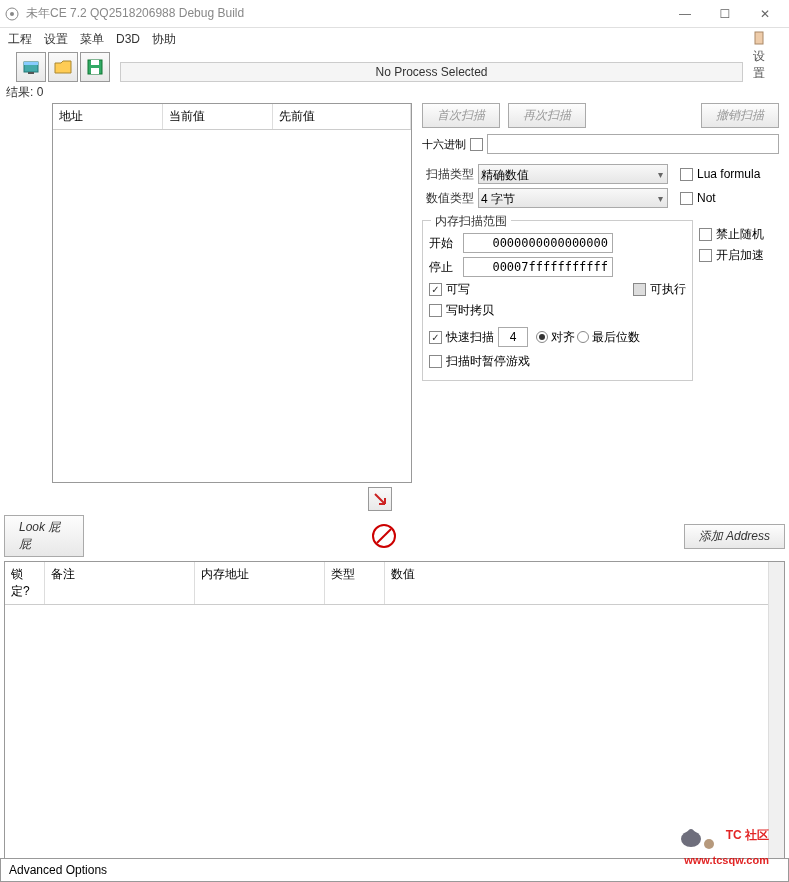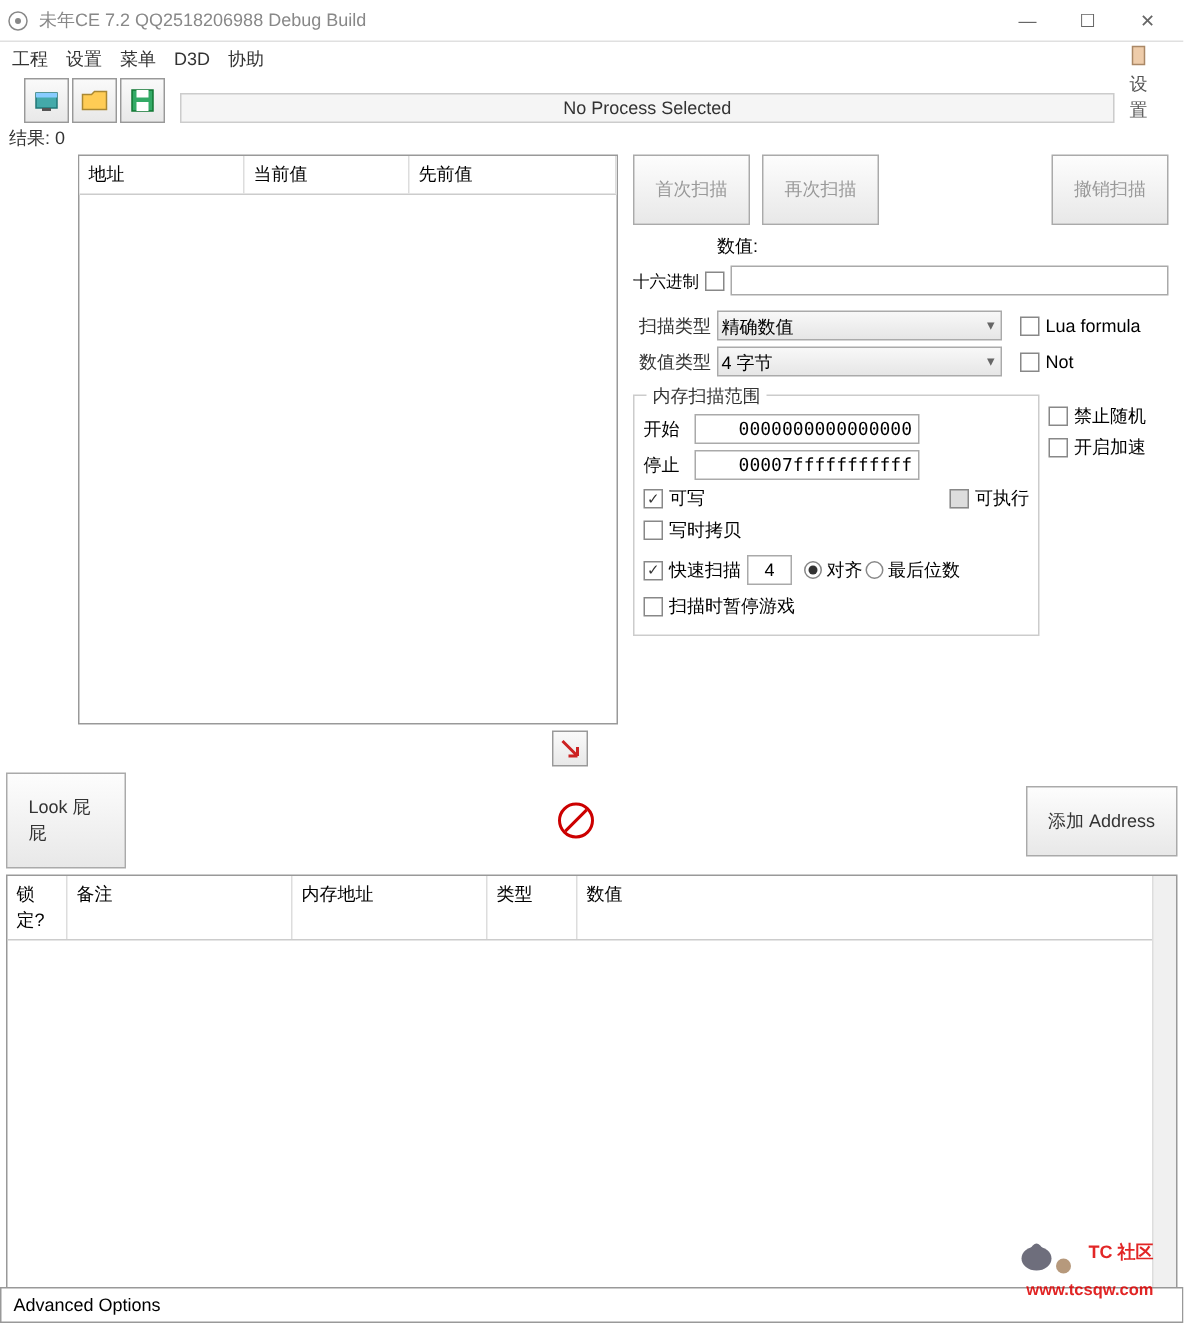--- a/index.html
+++ b/index.html
@@ -16,21 +16,21 @@
 .process-bar { flex: 1; height: 20px; border: 1px solid #ccc; background: #f5f5f5; margin: 0 4px 0 8px; text-align: center; line-height: 18px; color: #333; }
 .settings-icon { width: 20px; text-align:center; font-size:10px; color:#555; margin-right:4px;}
 .results-label { padding: 2px 6px; color: #333; }
 .main-area { display: flex; padding: 0 4px; gap: 4px; margin-left: 48px; }
 .results-panel { width: 360px; border: 1px solid #999; height: 380px; display:flex; flex-direction:column;}
 .results-header { display: flex; background: #fff; border-bottom: 1px solid #ccc; }
 .results-header > div { padding: 4px 6px; border-right: 1px solid #ddd; }
 .results-body{flex:1;}
 .scan-panel { flex: 1; padding: 0 6px; }
 .scan-buttons { display: flex; gap: 8px; margin-bottom: 6px; }
-.btn { border: 1px solid #aaa; background: linear-gradient(#fdfdfd,#e8e8e8); padding: 14px 14px; cursor: pointer; color:#333; }
+.btn { border: 1px solid #aaa; background: linear-gradient(#fdfdfd,#e8e8e8); padding: 3px 14px; cursor: pointer; color:#333;font-style:italic; }
 .btn.disabled { color: #999; }
 .scan-buttons .spacer { flex: 1; }
 .field-row { display: flex; align-items: center; margin: 4px 0; gap: 4px; }
 .field-label { min-width: 52px; text-align: right; color: #333; }
 .text-input { border: 1px solid #aaa; background: #fff; padding: 2px 4px; height: 20px; }
 .checkbox { width: 13px; height: 13px; border: 1px solid #888; background: #fff; display:inline-flex; align-items:center; justify-content:center;}
 .checkbox.checked::after { content:"✓"; font-size:10px; color:#333; }
 .dropdown { border: 1px solid #aaa; background: linear-gradient(#f8f8f8,#e6e6e6); padding: 2px 18px 2px 2px; position: relative; height:20px; line-height:16px;}
 .dropdown::after { content: "▾"; position: absolute; right: 4px; top: 2px; color: #666; font-size:10px;}
 .groupbox { border: 1px solid #ccc; padding: 8px 6px 6px; position: relative; margin-top: 8px; }
@@ -120,24 +120,20 @@
 
   <div class="scan-panel">
     <div class="scan-buttons">
       <div class="btn disabled">首次扫描</div>
       <div class="btn disabled">再次扫描</div>
       <div class="spacer"></div>
       <div class="btn disabled">撤销扫描</div>
     </div>
 
     <div class="field-row">
-      <div style="width:52px"></div>
-      <span>数值:</span>
-    </div>
-    <div class="field-row">
       <span style="font-size:11px">十六进制</span>
       <span class="checkbox"></span>
       <input class="text-input" style="flex: 1 1 0%;">
     </div>
 
     <div class="field-row" style="margin-top:10px; position:relative;">
       <span class="field-label">扫描类型</span>
       <div class="dropdown" style="width:190px">精确数值</div>
       <span class="checkbox" style="margin-left:8px"></span>
       <span>Lua formula</span>

